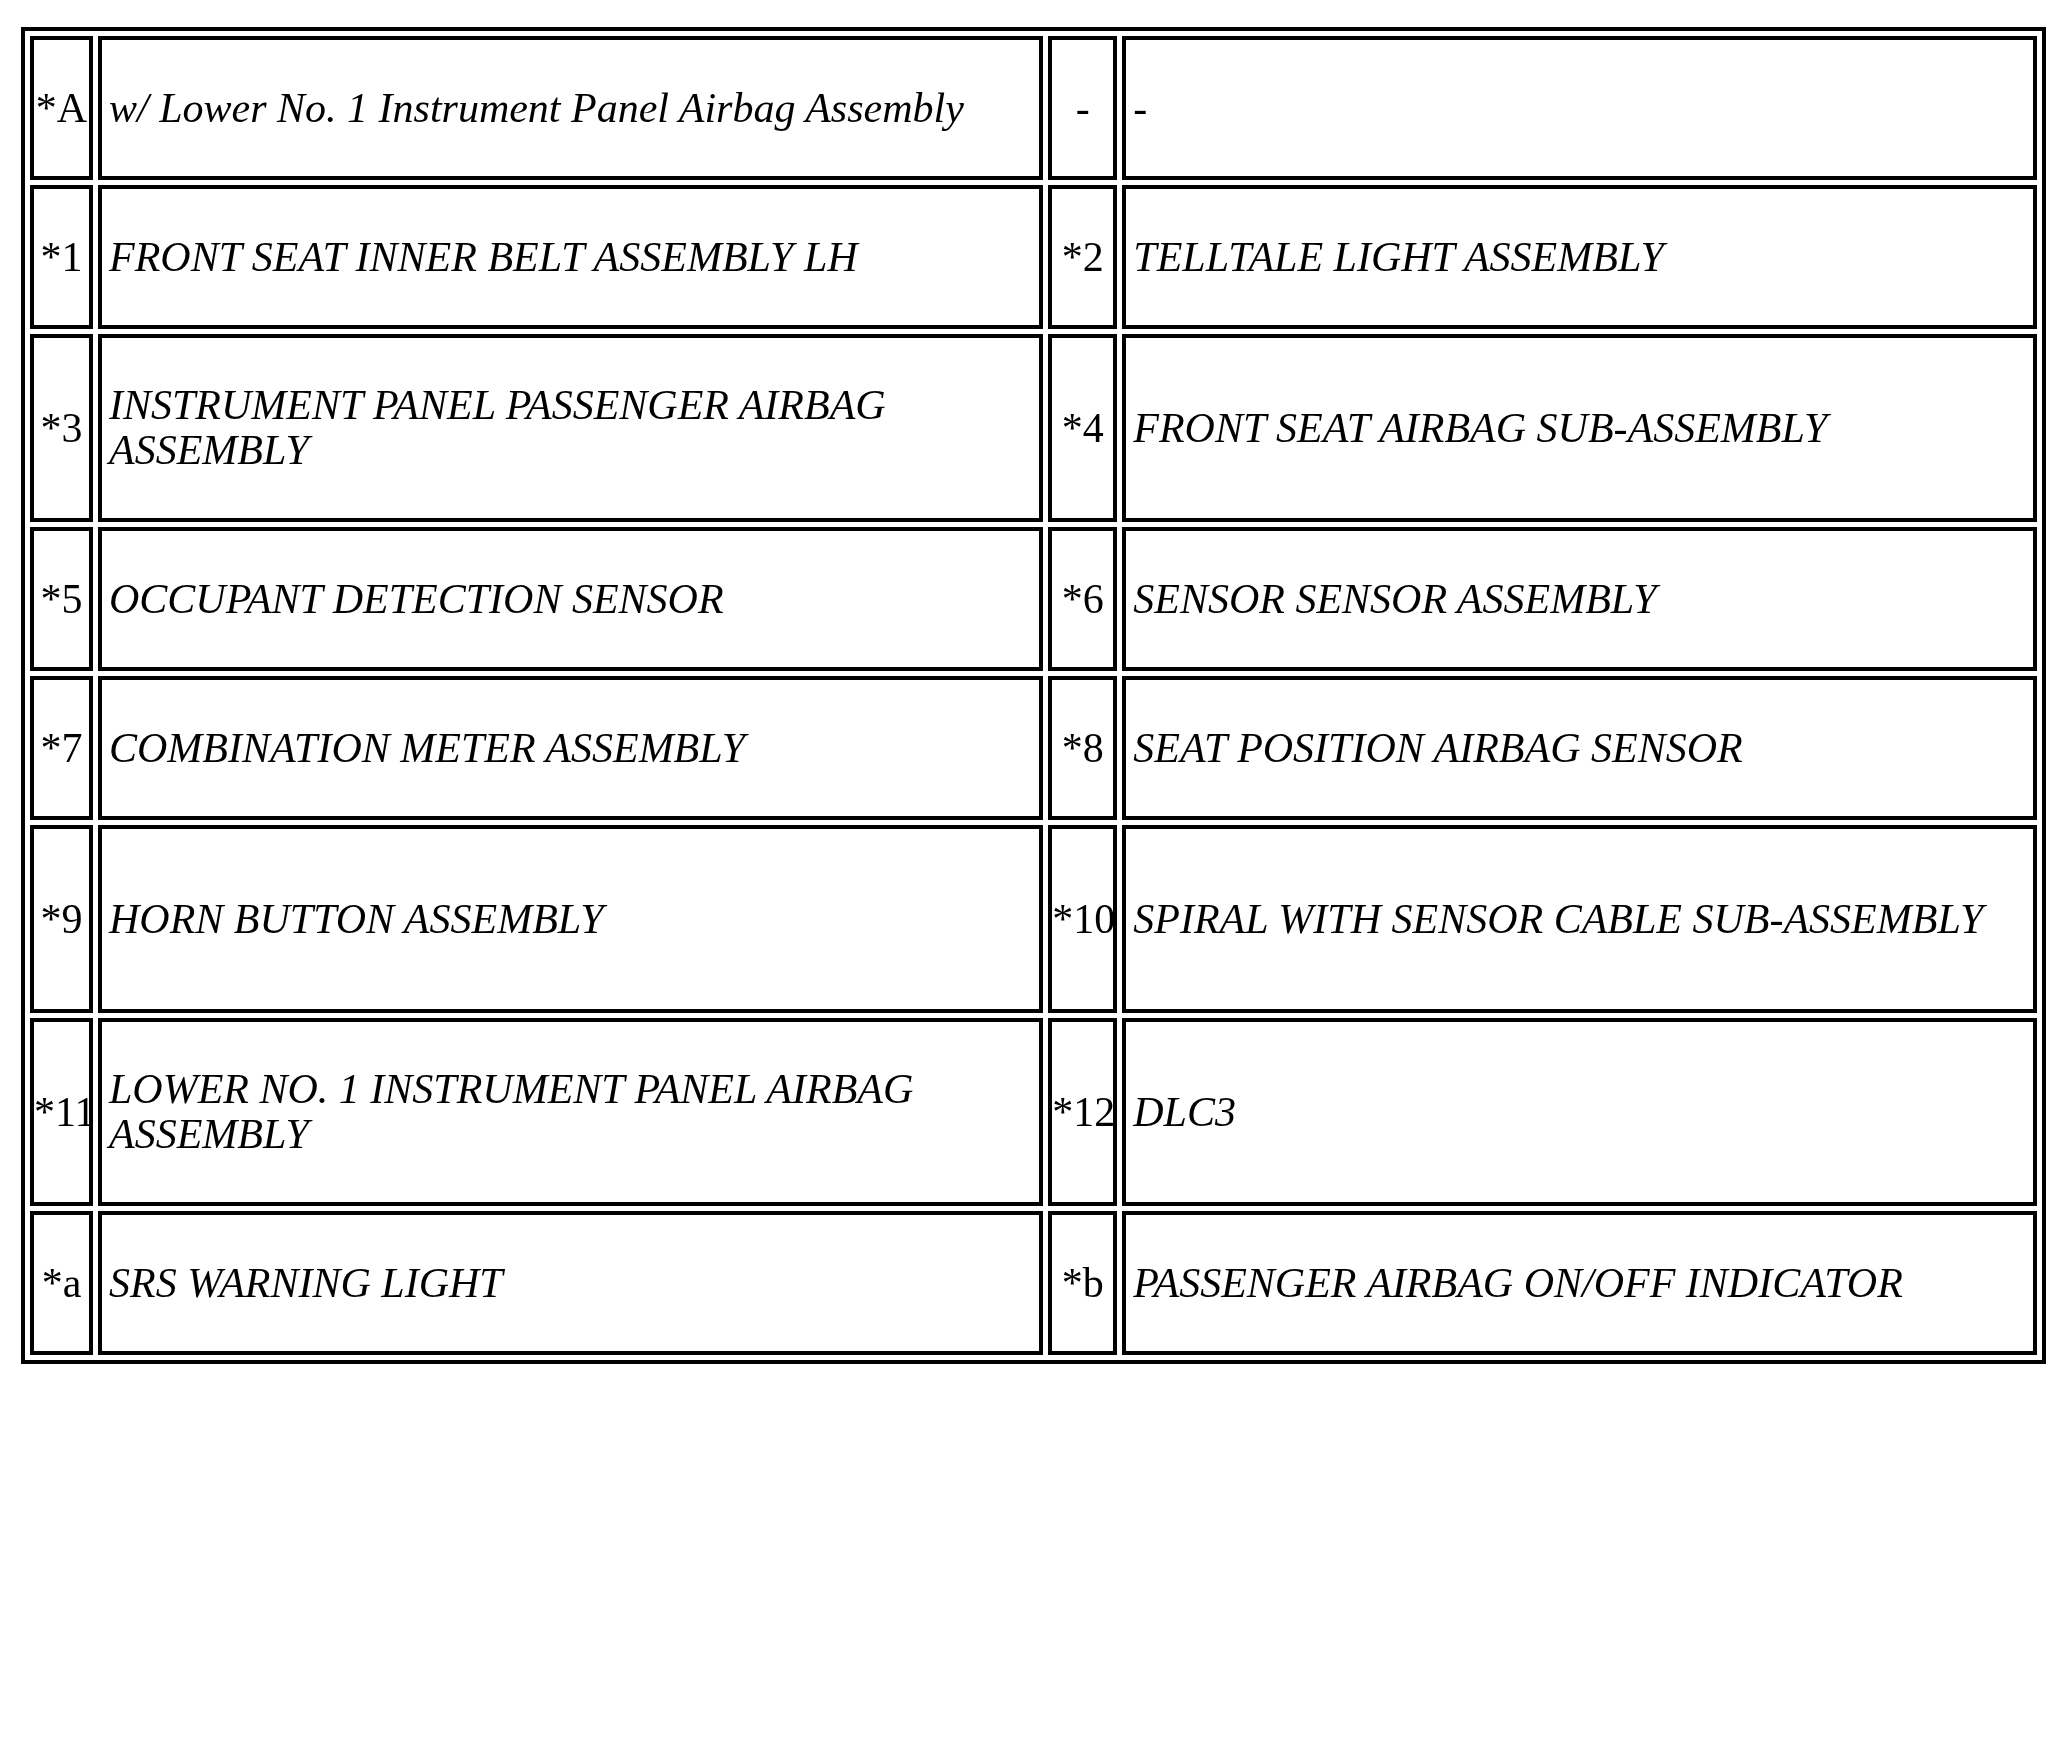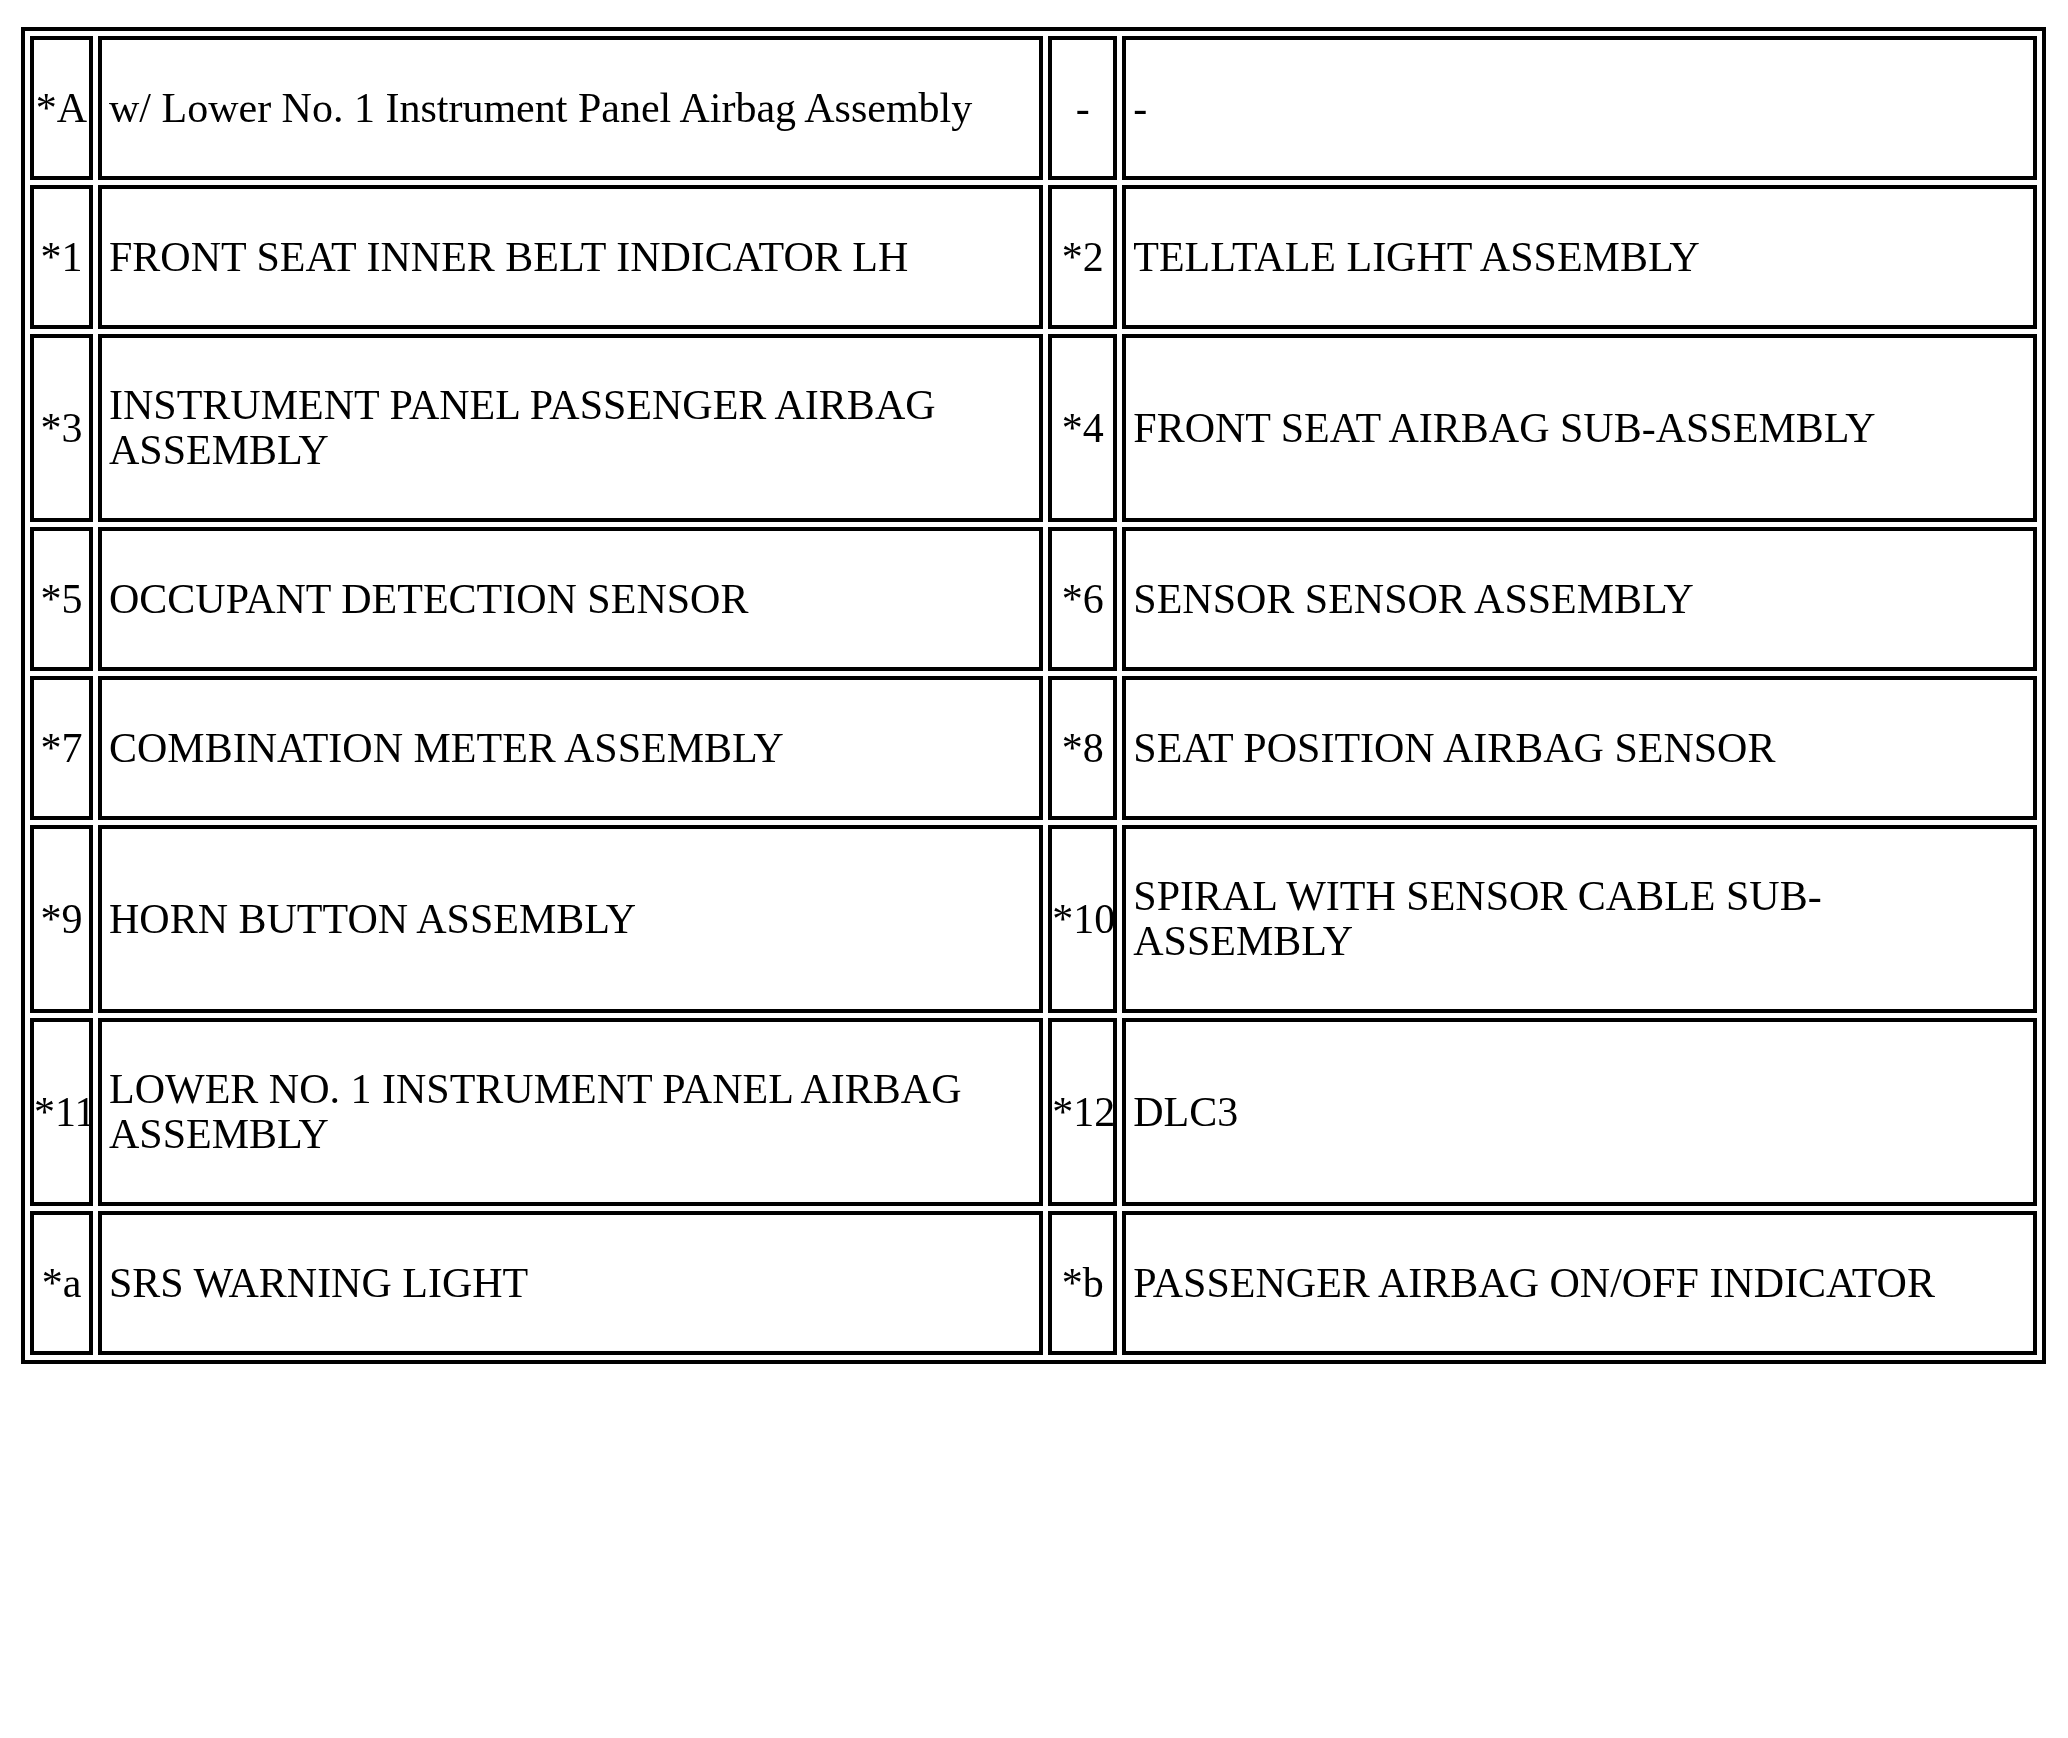--- a/index.html
+++ b/index.html
@@ -30,20 +30,21 @@
     overflow: hidden;
     background: #ffffff;
   }
   td.sym {
     text-align: center;
     padding: 0;
   }
   td.desc {
     text-align: left;
     padding: 0 4px 0 7px;
+    font-style: italic;
   }
   tr.single td { height: 136px; }
   tr.tall td   { height: 180px; }
 </style>
 </head>
 <body>
 
 <table class="legend">
   <colgroup>
     <col style="width:62px">
@@ -53,21 +54,21 @@
   </colgroup>
   <tbody id="legend-body">
       <tr class="single">
     <td class="sym">*A</td>
     <td class="desc">w/ Lower No. 1 Instrument Panel Airbag Assembly</td>
     <td class="sym">-</td>
     <td class="desc">-</td>
   </tr>
       <tr class="single">
     <td class="sym">*1</td>
-    <td class="desc">FRONT SEAT INNER BELT INDICATOR LH</td>
+    <td class="desc">FRONT SEAT INNER BELT ASSEMBLY LH</td>
     <td class="sym">*2</td>
     <td class="desc">TELLTALE LIGHT ASSEMBLY</td>
   </tr>
       <tr class="tall">
     <td class="sym">*3</td>
     <td class="desc">INSTRUMENT PANEL PASSENGER AIRBAG ASSEMBLY</td>
     <td class="sym">*4</td>
     <td class="desc">FRONT SEAT AIRBAG SUB-ASSEMBLY</td>
   </tr>
       <tr class="single">

